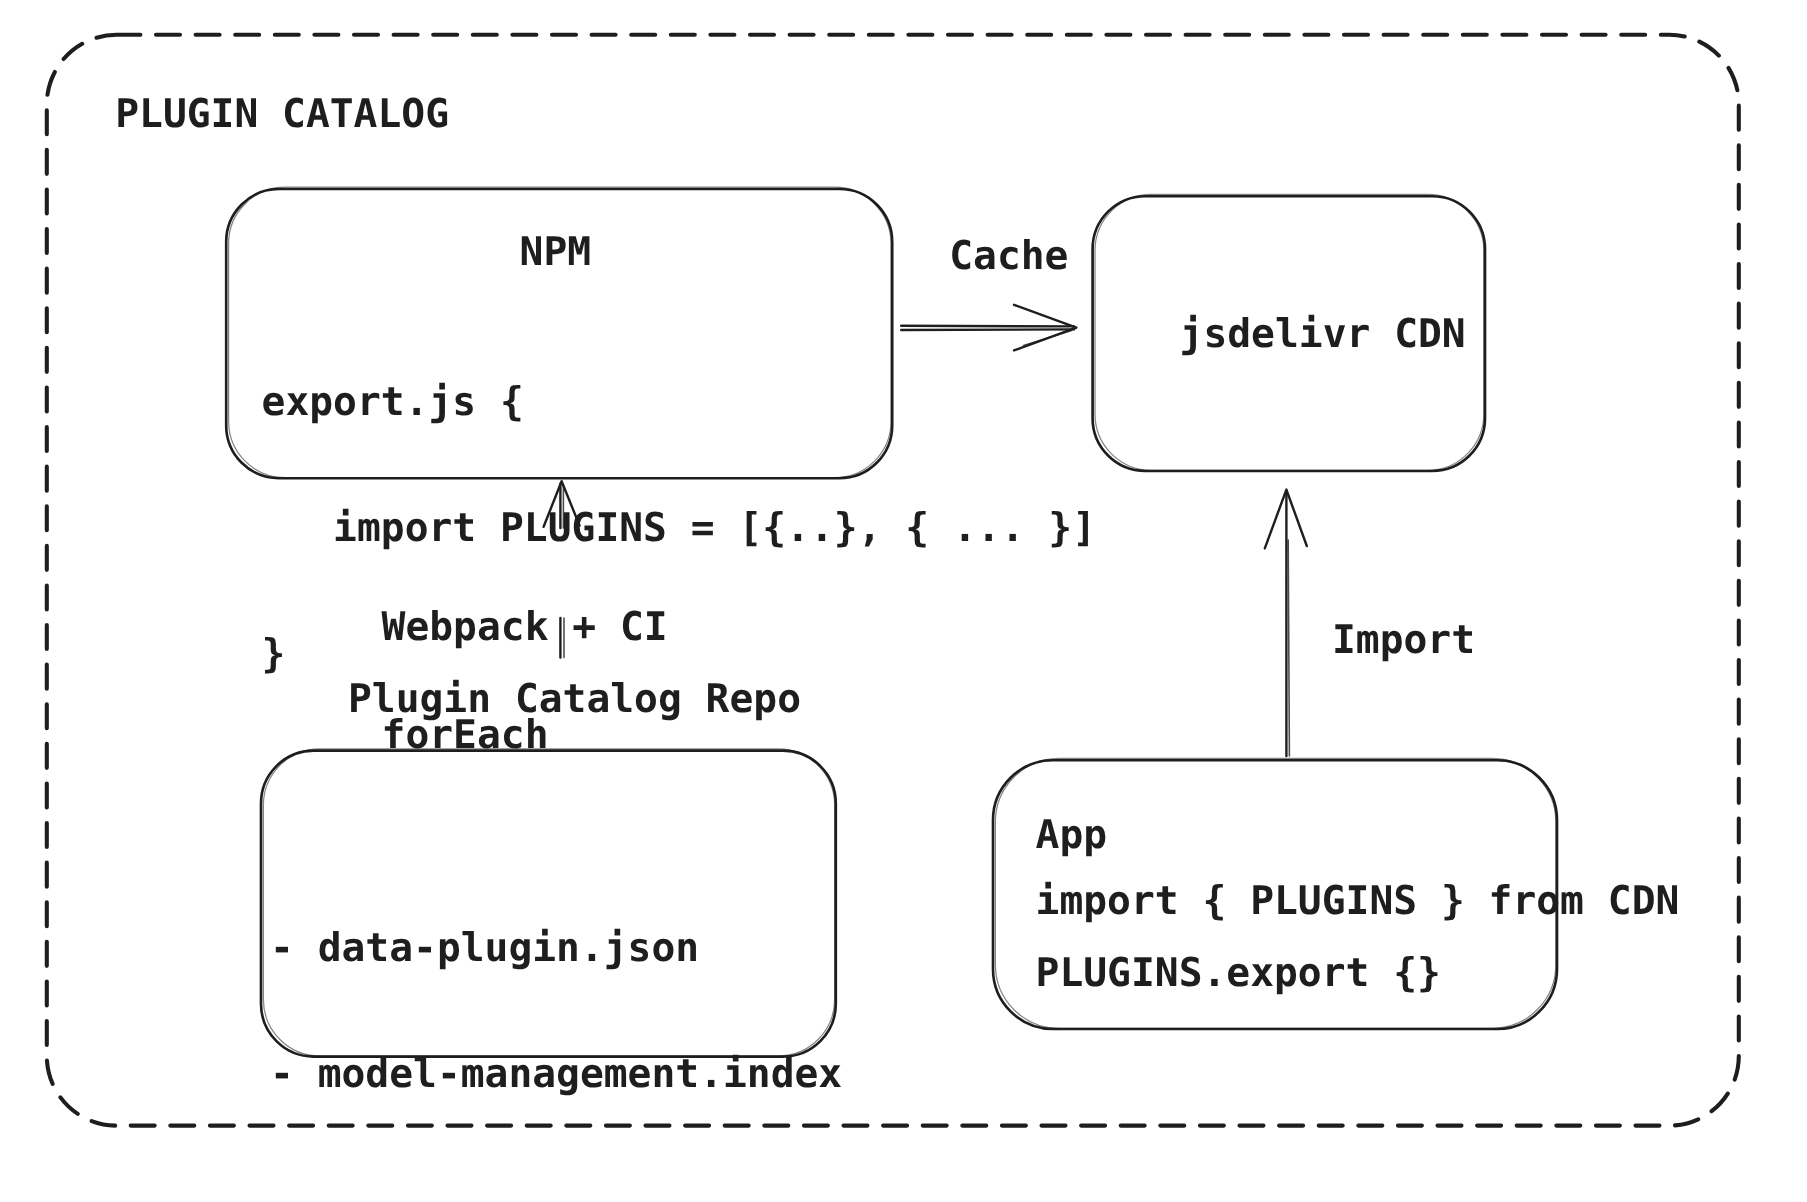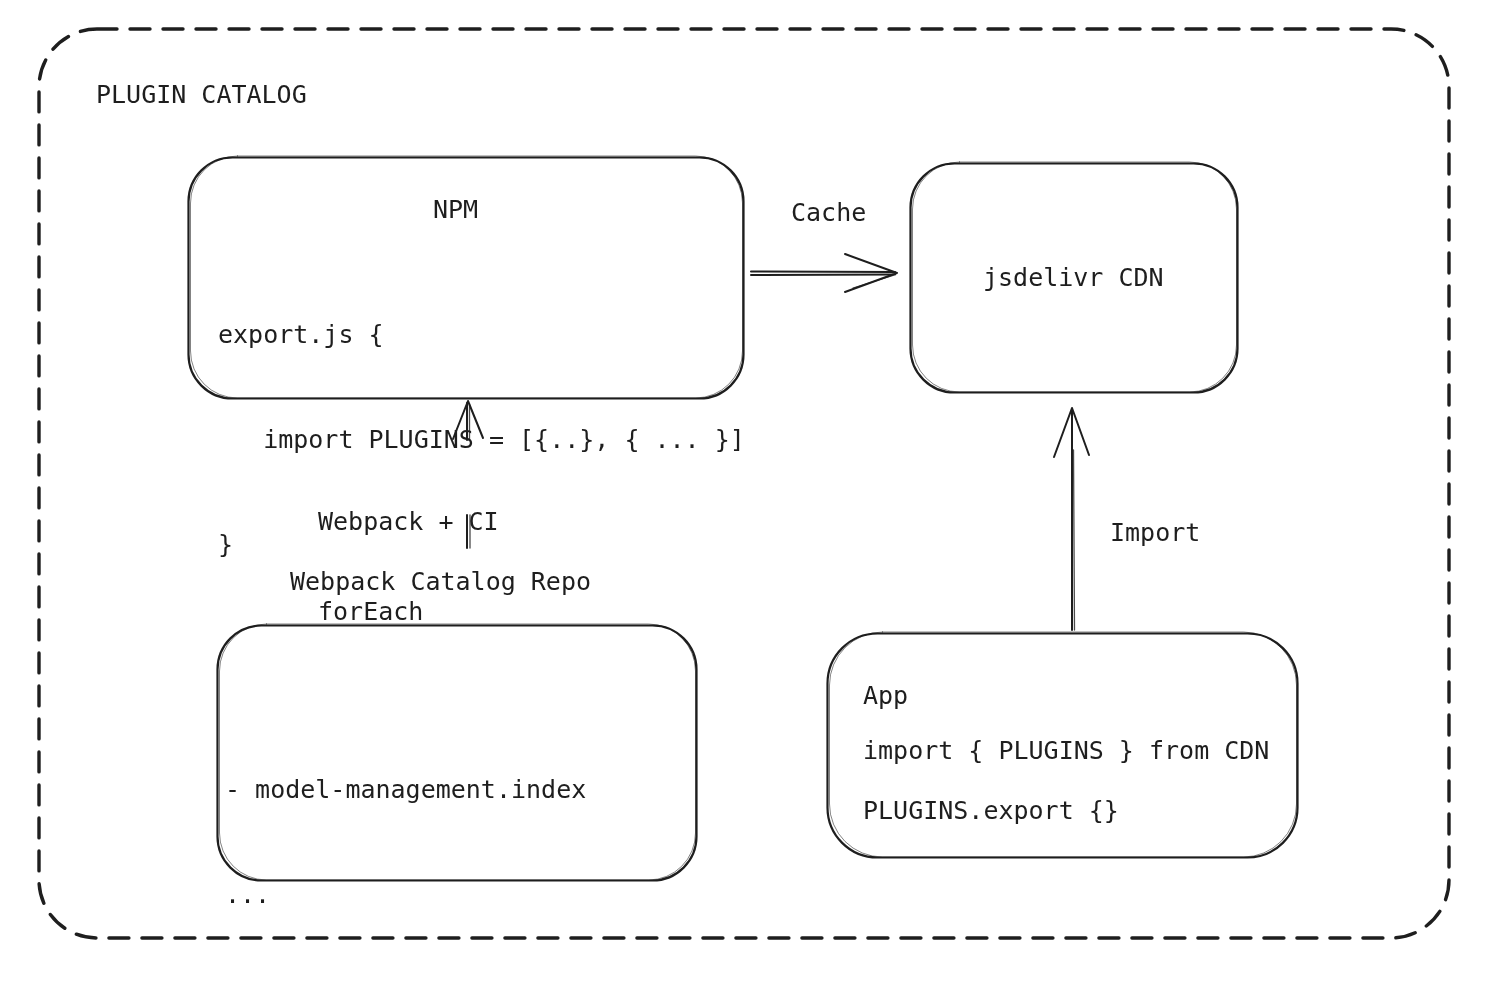--- a/index.html
+++ b/index.html
@@ -11,22 +11,22 @@
     position:relative;
     width:1506px;height:1002px;
     background:var(--bg);
     overflow:hidden;
     font-family:"DejaVu Sans Mono","Liberation Mono",monospace;
     color:var(--stroke);
   }
   .layer{position:absolute;left:0;top:0;color:var(--stroke);}
   .txt{
     position:absolute;
-    font-size:25px;
-    font-weight:400;
+    font-size:33px;
+    font-weight:700;
     line-height:30px;
     white-space:pre;
     color:var(--stroke);
   }
   .lh35{line-height:35px;}
   .center{}
 </style>
 </head>
 <body>
 
@@ -92,22 +92,23 @@
 
   <div class="txt" style="left:791px;top:198px">Cache</div>
 
   <div class="txt" style="left:983px;top:263px">jsdelivr CDN</div>
 
   <div class="txt center" style="left:318px;top:447px;width:300px">
     <div>Webpack + CI</div>
     <div>forEach</div>
   </div>
 
-  <div class="txt" style="left:290px;top:567px">Webpack Catalog Repo</div>
+  <div class="txt" style="left:290px;top:567px">Plugin Catalog Repo</div>
   <div class="txt lh35" style="left:225px;top:702px">
+    <div>- data-plugin.json</div>
     <div>- model-management.index</div>
     <div>...</div>
   </div>
 
   <div class="txt" style="left:1110px;top:518px">Import</div>
 
   <div class="txt" style="left:863px;top:681px">App</div>
   <div class="txt" style="left:863px;top:736px">import { PLUGINS } from CDN</div>
   <div class="txt" style="left:863px;top:796px">PLUGINS.export {}</div>
 

